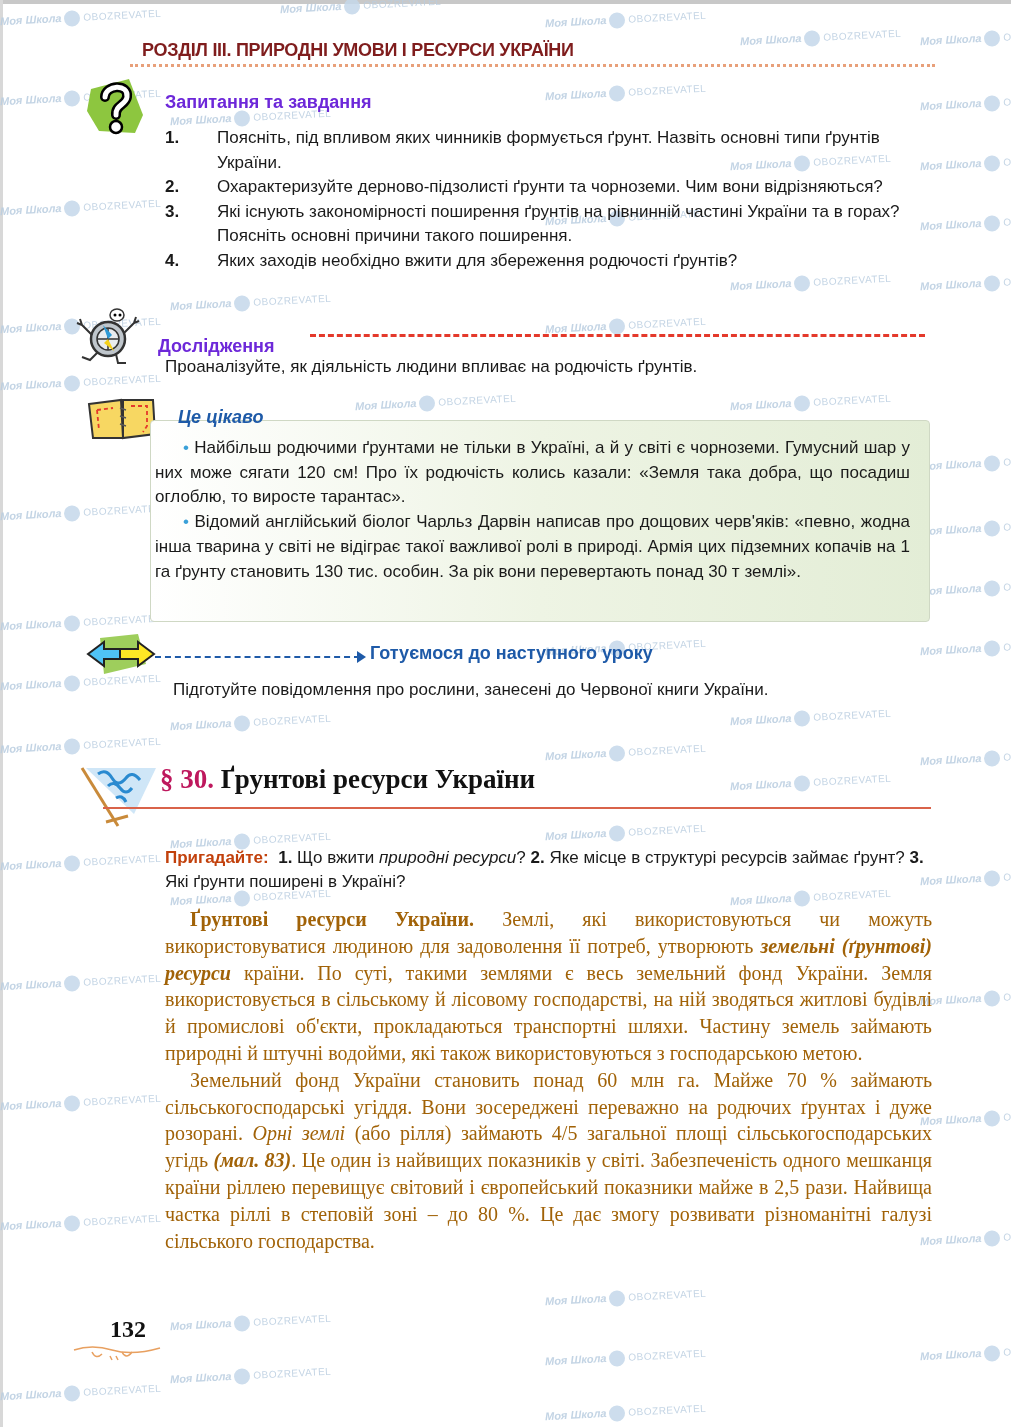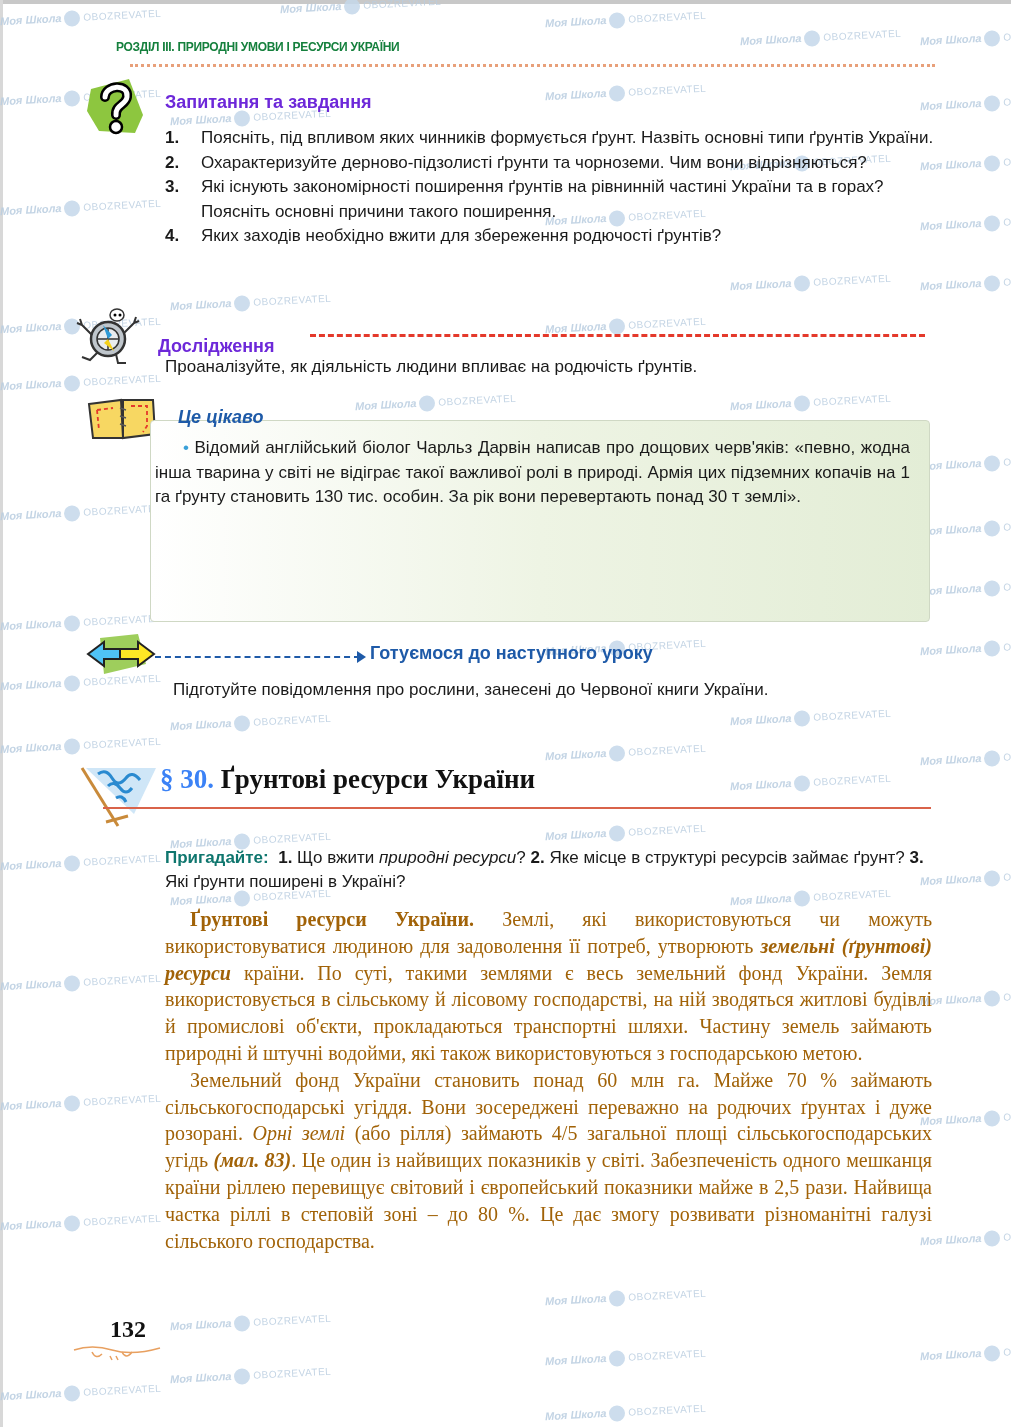--- a/index.html
+++ b/index.html
@@ -3,54 +3,54 @@
 <meta charset="utf-8">
 <style>
   html, body { margin:0; padding:0; }
   body { width:1011px; height:1427px; background:#ffffff; position:relative; overflow:hidden; font-family:"Liberation Sans", sans-serif; color:#1a1a1a; }
   .frame-top { position:absolute; left:0; top:0; width:1011px; height:4px; background:#c8c8c8; }
   .frame-left { position:absolute; left:0; top:0; width:3px; height:1427px; background:#d8d8d8; }
   .wm { position:absolute; font-family:"Liberation Sans", sans-serif; font-size:11px; color:#b9cde0; font-style:italic; font-weight:bold; white-space:nowrap; pointer-events:none; transform:rotate(-3deg); opacity:0.85; }
   .wm .circ { display:inline-block; width:16px; height:16px; border-radius:50%; background:#c5d8ea; vertical-align:middle; margin:0 3px; }
   .wm .oz { font-style:normal; font-weight:normal; font-size:10px; letter-spacing:0.5px; }
 
-  .chapter { position:absolute; left:116px; top:40px; font-size:12px; font-weight:bold; letter-spacing:-0.3px; color:#15803d; }
+  .chapter { position:absolute; left:142px; top:40px; font-size:18px; font-weight:bold; letter-spacing:-0.3px; color:#7f1d1d; }
   .chapter-line { position:absolute; left:130px; top:64px; width:805px; border-top:3px dotted #e8a07a; }
 
   .q-icon { position:absolute; left:85px; top:75px; width:62px; height:62px; }
   .sec-title-red { position:absolute; color:#6d28d9; font-weight:bold; font-size:18px; }
   .questions { position:absolute; left:165px; top:126px; width:780px; font-size:17px; line-height:24.5px; }
   .q-item { display:flex; }
   .q-num { width:36px; font-weight:bold; flex-shrink:0; }
-  .q-text { flex:1; }
+  .q-text { flex:1;margin-left:16px; }
 
   .research-icon { position:absolute; left:72px; top:305px; width:72px; height:62px; }
   .research-dash { position:absolute; left:310px; top:334px; width:615px; border-top:3px dashed #e4392b; }
   .research-text { position:absolute; left:165px; top:357px; font-size:17px; }
 
   .book-icon { position:absolute; left:87px; top:398px; width:70px; height:42px; }
   .interest-title { position:absolute; left:178px; top:407px; color:#1e5aa8; font-weight:bold; font-style:italic; font-size:18px; }
   .interest-box { position:absolute; left:150px; top:420px; width:778px; height:200px; background:linear-gradient(90deg,#ffffff 0%,#eef4e4 50%,#e3edd6 100%); border:1.5px solid #cfd8c4; border-radius:4px; }
   .interest-text { position:absolute; left:155px; top:436px; width:755px; font-size:17px; line-height:24.7px; text-align:justify; }
   .interest-text p { margin:0; text-indent:28px; }
   .bullet { color:#3aa0d8; }
 
   .arrow-icon { position:absolute; left:86px; top:634px; width:70px; height:40px; }
   .dash-arrow { position:absolute; left:155px; top:656px; width:205px; border-top:2px dashed #1e5aa8; }
   .arrow-head { position:absolute; left:357px; top:651px; width:0; height:0; border-top:6px solid transparent; border-bottom:6px solid transparent; border-left:9px solid #1e5aa8; }
   .next-title { position:absolute; left:370px; top:643px; color:#1e5aa8; font-weight:bold; font-size:18px; }
   .next-text { position:absolute; left:165px; top:680px; font-size:17px;margin-left:8px; }
 
   .par-icon { position:absolute; left:78px; top:764px; width:80px; height:65px; }
   .par-title { position:absolute; left:160px; top:764px; font-family:"Liberation Serif", serif; font-size:27px; font-weight:bold; color:#111; }
-  .par-title .num { color:#3b82f6; }
+  .par-title .num { color:#be185d; }
   .par-line { position:absolute; left:103px; top:807px; width:828px; border-top:2px solid #d9634a; }
 
   .recall { position:absolute; left:165px; top:846px; width:770px; font-size:17px; line-height:24px; }
-  .recall-label { color:#0f766e; font-weight:bold; }
+  .recall-label { color:#c2410c; font-weight:bold; }
 
   .body-text { position:absolute; left:165px; top:906px; width:767px; font-family:"Liberation Serif", serif; font-size:20px; line-height:26.8px; text-align:justify; color:#a16207; }
   .body-text p { margin:0; text-indent:25px; }
 
   .page-num { position:absolute; left:110px; top:1316px; font-family:"Liberation Serif", serif; font-weight:bold; font-size:24px; color:#111; }
   .ornament { position:absolute; left:72px; top:1342px; width:90px; height:22px; }
 </style>
 </head>
 <body>
 
@@ -172,20 +172,21 @@
   <svg width="70" height="42" viewBox="0 0 70 42">
     <polygon points="2,6 34,2 36,40 6,40" fill="#f7d762" stroke="#333" stroke-width="2"></polygon>
     <polygon points="36,2 66,2 68,36 36,40" fill="#f7d762" stroke="#333" stroke-width="2"></polygon>
     <path d="M10 12 L26 10 M10 12 L12 32 M44 8 L60 8 L60 28 L56 34" fill="none" stroke="#e4392b" stroke-width="1.8" stroke-dasharray="4 3"></path>
     <path d="M33 10 L39 12 M33 18 L39 20 M33 26 L39 28" stroke="#555" stroke-width="1.5"></path>
   </svg>
 </div>
 <div class="interest-box"></div>
 <div class="interest-title">Це цікаво</div>
 <div class="interest-text">
+  <p><span class="bullet">•</span> <span>Найбільш родючими ґрунтами не тільки в Україні, а й у світі є чорноземи. Гумусний шар у них може сягати 120 см! Про їх родючість колись казали: «Земля така добра, що посадиш оглоблю, то виросте тарантас».</span></p>
   <p><span class="bullet">•</span> <span>Відомий англійський біолог Чарльз Дарвін написав про дощових черв'яків: «певно, жодна інша тварина у світі не відіграє такої важливої ролі в природі. Армія цих підземних копачів на 1 га ґрунту становить 130 тис. особин. За рік вони перевертають понад 30 т землі».</span></p>
 </div>
 
 <div class="arrow-icon">
   <svg width="70" height="40" viewBox="0 0 70 40">
     <polygon points="14,4 52,0 60,30 18,40" fill="#8dc63f" opacity="0.85"></polygon>
     <polygon points="2,20 18,8 18,15 36,15 36,25 18,25 18,32" fill="#4fc3f7" stroke="#222" stroke-width="2"></polygon>
     <polygon points="68,20 52,8 52,15 34,15 34,25 52,25 52,32" fill="#fde725" stroke="#222" stroke-width="2"></polygon>
   </svg>
 </div>

